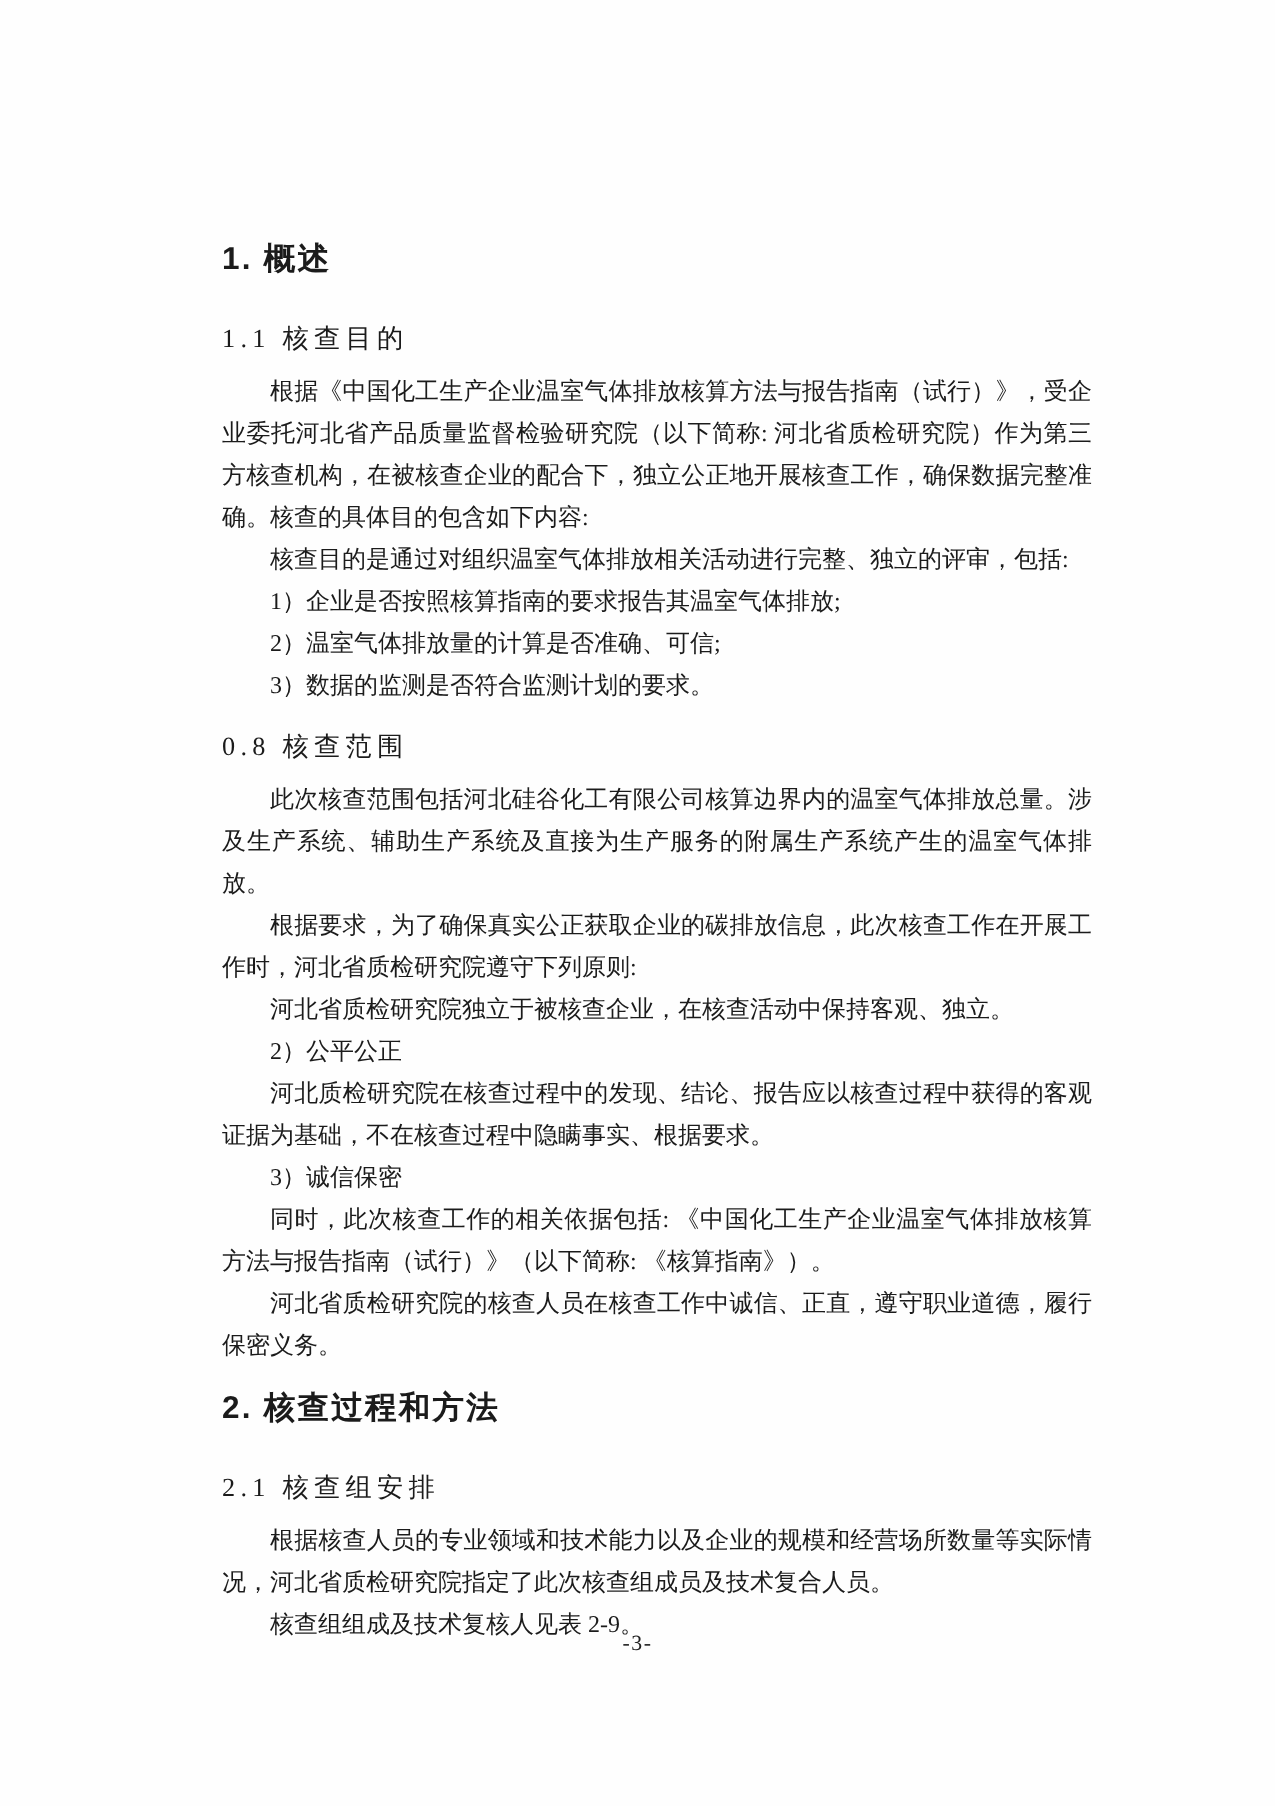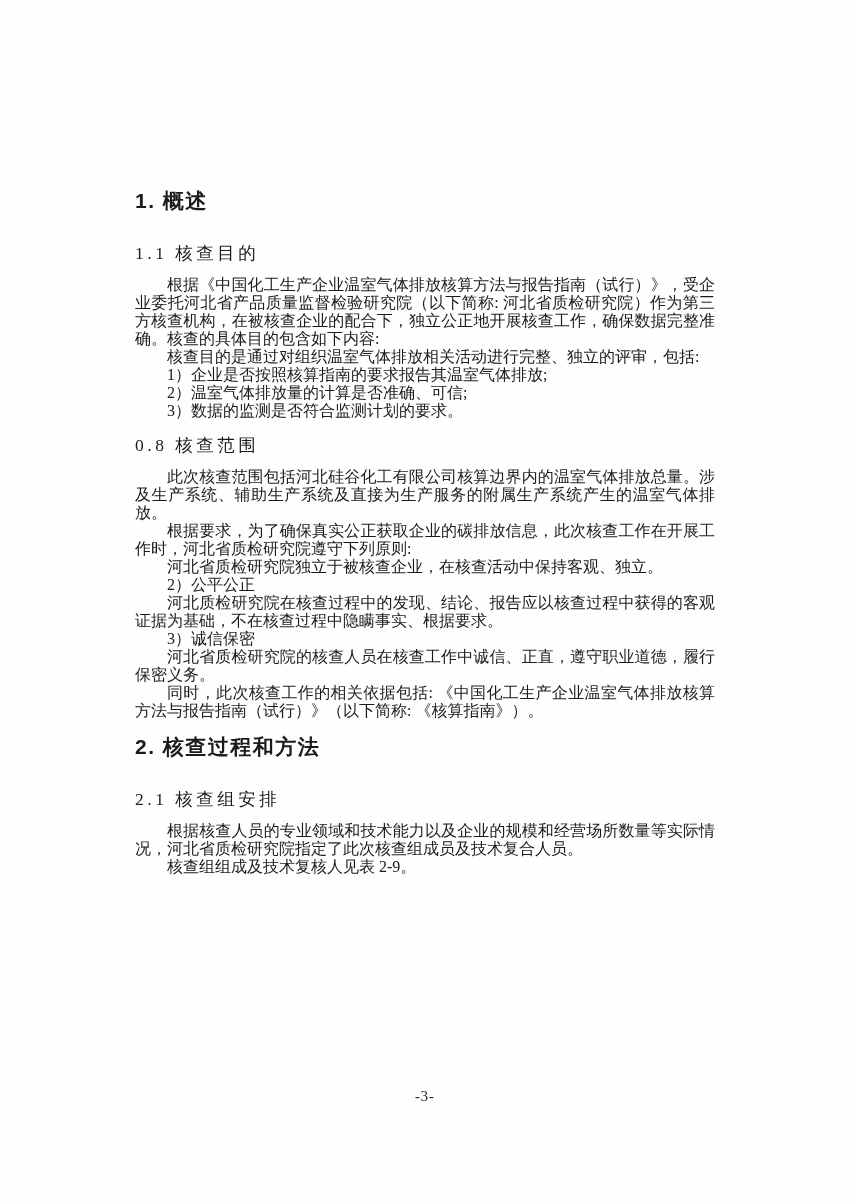--- a/index.html
+++ b/index.html
@@ -11,24 +11,23 @@
     position: relative;
     width: 850px;
     height: 1204px;
     background: #fefefe;
     font-family: "Liberation Serif", serif;
     color: #1b1b1b;
     overflow: hidden;
   }
   .content {
     position: absolute;
-    left: 135px;
+    left: 148px;
     top: 158px;
     width: 580px;
-    margin-top: 28px;
   }
   .h1 {
     font-family: "Liberation Sans", sans-serif;
     font-size: 21px;
     font-weight: 600;
     letter-spacing: 1.5px;
     margin: 0 0 24px 0;
     line-height: 30px;
   }
   .h1 + * {  }
@@ -37,21 +36,21 @@
   }
   .h2 {
     font-size: 17.5px;
     font-weight: 400;
     letter-spacing: 3.5px;
     margin: 12px 0 10px 0;
     line-height: 26px;
   }
   .p {
     font-size: 16px;
-    line-height: 18px;
+    line-height: 28px;
     text-align: justify;
     text-indent: 2em;
     margin: 0;
   }
   .page-number {
     position: absolute;
     left: 0;
     top: 1088px;
     width: 100%;
     text-align: center;
@@ -73,21 +72,21 @@
       <div class="p">1）企业是否按照核算指南的要求报告其温室气体排放;</div>
       <div class="p">2）温室气体排放量的计算是否准确、可信;</div>
       <div class="p">3）数据的监测是否符合监测计划的要求。</div>
       <div class="h2">0.8 核查范围</div>
       <div class="p">此次核查范围包括河北硅谷化工有限公司核算边界内的温室气体排放总量。涉及生产系统、辅助生产系统及直接为生产服务的附属生产系统产生的温室气体排放。</div>
       <div class="p">根据要求，为了确保真实公正获取企业的碳排放信息，此次核查工作在开展工作时，河北省质检研究院遵守下列原则:</div>
       <div class="p">河北省质检研究院独立于被核查企业，在核查活动中保持客观、独立。</div>
       <div class="p">2）公平公正</div>
       <div class="p">河北质检研究院在核查过程中的发现、结论、报告应以核查过程中获得的客观证据为基础，不在核查过程中隐瞒事实、根据要求。</div>
       <div class="p">3）诚信保密</div>
+      <div class="p">同时，此次核查工作的相关依据包括: 《中国化工生产企业温室气体排放核算方法与报告指南（试行）》（以下简称: 《核算指南》）。</div>
       <div class="p">河北省质检研究院的核查人员在核查工作中诚信、正直，遵守职业道德，履行保密义务。</div>
-      <div class="p">同时，此次核查工作的相关依据包括: 《中国化工生产企业温室气体排放核算方法与报告指南（试行）》（以下简称: 《核算指南》）。</div>
       <div class="h1 later">2. 核查过程和方法</div>
       <div class="h2">2.1 核查组安排</div>
       <div class="p">根据核查人员的专业领域和技术能力以及企业的规模和经营场所数量等实际情况，河北省质检研究院指定了此次核查组成员及技术复合人员。</div>
       <div class="p">核查组组成及技术复核人见表 2-9。</div>
     </div>
   <div class="page-number">-3-</div>
 </div>
 
 </body></html>

